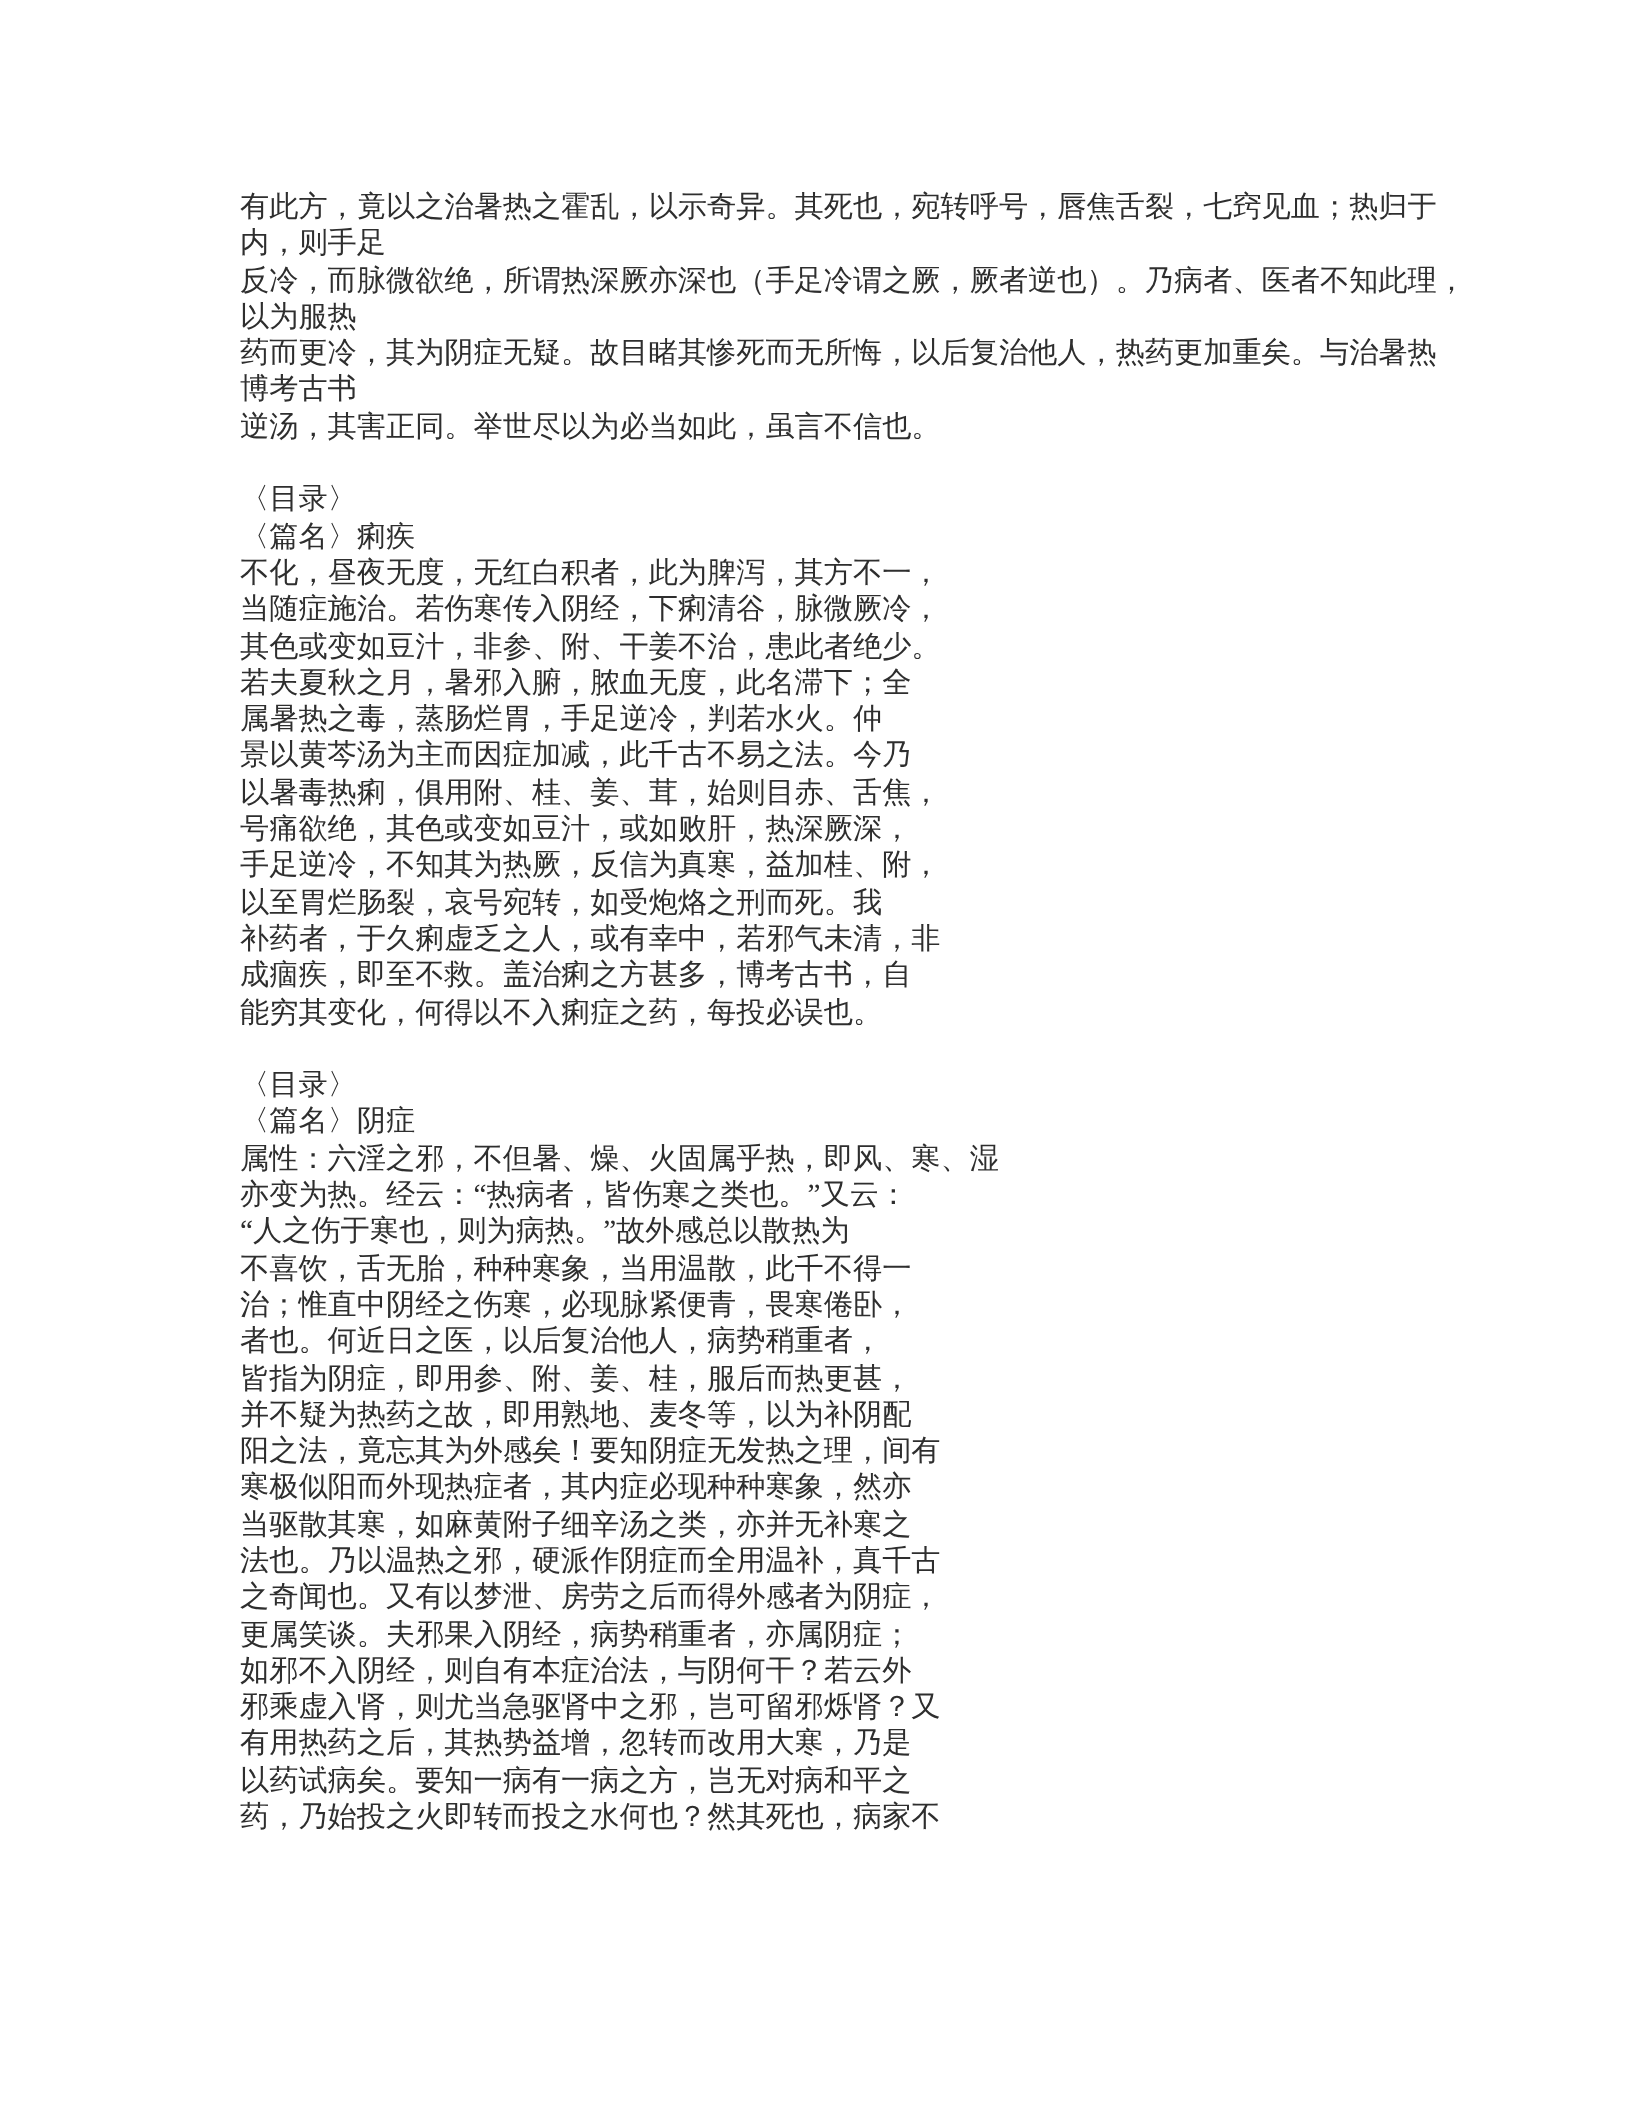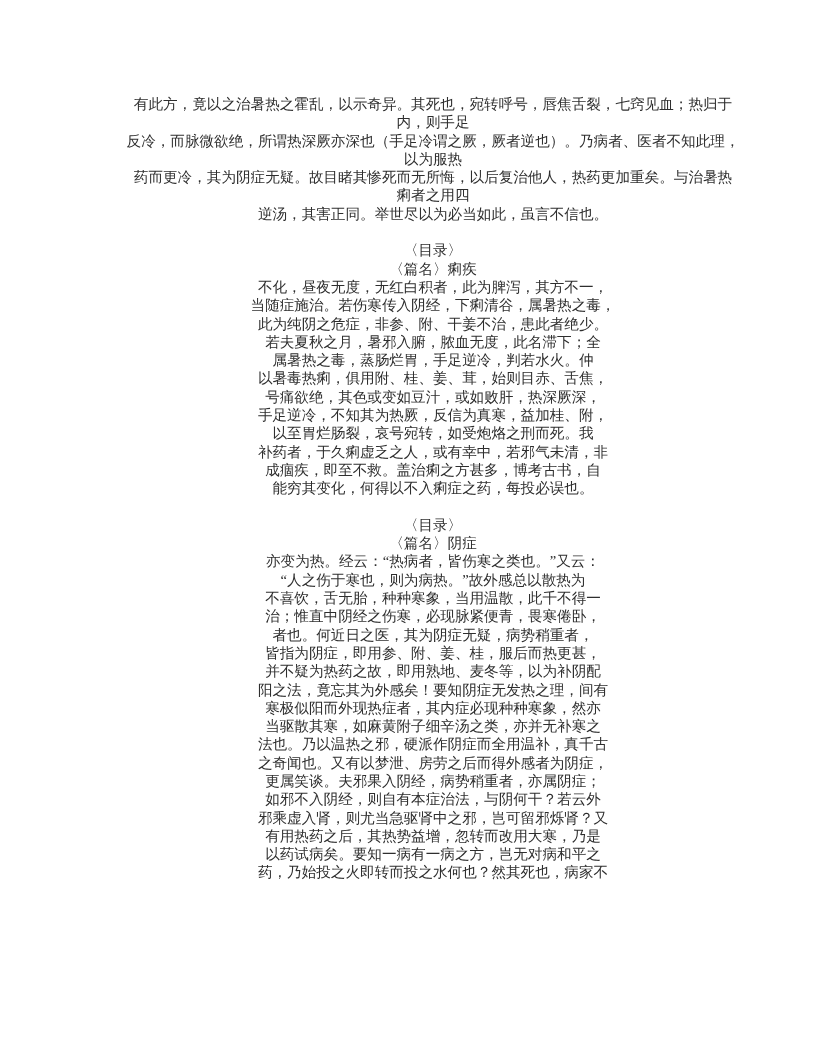--- a/index.html
+++ b/index.html
@@ -21,68 +21,69 @@
     right: 70px;
     font-family: "Liberation Serif", "DejaVu Serif", serif;
     font-size: 14.6px;
     line-height: 18.3px;
     color: #2e2e2e;
     letter-spacing: 0px;
   }
   .block {
     margin: 0 0 18.3px 0;
     padding: 0;
-    text-align: center;
   }
   .block:last-child {
     margin-bottom: 0;
   }
   .line {
     white-space: pre;
     min-height: 18.3px;
   }
 </style>
 </head>
 <body>
 
 <div class="page">
   <div class="text-body">
       <div class="block">
         <div class="line">有此方，竟以之治暑热之霍乱，以示奇异。其死也，宛转呼号，唇焦舌裂，七窍见血；热归于</div>
         <div class="line">内，则手足</div>
         <div class="line">反冷，而脉微欲绝，所谓热深厥亦深也（手足冷谓之厥，厥者逆也）。乃病者、医者不知此理，</div>
         <div class="line">以为服热</div>
         <div class="line">药而更冷，其为阴症无疑。故目睹其惨死而无所悔，以后复治他人，热药更加重矣。与治暑热</div>
-        <div class="line">痢者之用四</div>
+        <div class="line">博考古书</div>
         <div class="line">逆汤，其害正同。举世尽以为必当如此，虽言不信也。</div>
       </div>
       <div class="block">
         <div class="line">〈目录〉</div>
         <div class="line">〈篇名〉痢疾</div>
         <div class="line">不化，昼夜无度，无红白积者，此为脾泻，其方不一，</div>
-        <div class="line">当随症施治。若伤寒传入阴经，下痢清谷，属暑热之毒，</div>
-        <div class="line">此为纯阴之危症，非参、附、干姜不治，患此者绝少。</div>
+        <div class="line">当随症施治。若伤寒传入阴经，下痢清谷，脉微厥冷，</div>
+        <div class="line">其色或变如豆汁，非参、附、干姜不治，患此者绝少。</div>
         <div class="line">若夫夏秋之月，暑邪入腑，脓血无度，此名滞下；全</div>
         <div class="line">属暑热之毒，蒸肠烂胃，手足逆冷，判若水火。仲</div>
+        <div class="line">景以黄芩汤为主而因症加减，此千古不易之法。今乃</div>
         <div class="line">以暑毒热痢，俱用附、桂、姜、茸，始则目赤、舌焦，</div>
         <div class="line">号痛欲绝，其色或变如豆汁，或如败肝，热深厥深，</div>
         <div class="line">手足逆冷，不知其为热厥，反信为真寒，益加桂、附，</div>
         <div class="line">以至胃烂肠裂，哀号宛转，如受炮烙之刑而死。我</div>
         <div class="line">补药者，于久痢虚乏之人，或有幸中，若邪气未清，非</div>
         <div class="line">成痼疾，即至不救。盖治痢之方甚多，博考古书，自</div>
         <div class="line">能穷其变化，何得以不入痢症之药，每投必误也。</div>
       </div>
       <div class="block">
         <div class="line">〈目录〉</div>
         <div class="line">〈篇名〉阴症</div>
+        <div class="line">属性：六淫之邪，不但暑、燥、火固属乎热，即风、寒、湿</div>
         <div class="line">亦变为热。经云：“热病者，皆伤寒之类也。”又云：</div>
         <div class="line">“人之伤于寒也，则为病热。”故外感总以散热为</div>
         <div class="line">不喜饮，舌无胎，种种寒象，当用温散，此千不得一</div>
         <div class="line">治；惟直中阴经之伤寒，必现脉紧便青，畏寒倦卧，</div>
-        <div class="line">者也。何近日之医，其为阴症无疑，病势稍重者，</div>
+        <div class="line">者也。何近日之医，以后复治他人，病势稍重者，</div>
         <div class="line">皆指为阴症，即用参、附、姜、桂，服后而热更甚，</div>
         <div class="line">并不疑为热药之故，即用熟地、麦冬等，以为补阴配</div>
         <div class="line">阳之法，竟忘其为外感矣！要知阴症无发热之理，间有</div>
         <div class="line">寒极似阳而外现热症者，其内症必现种种寒象，然亦</div>
         <div class="line">当驱散其寒，如麻黄附子细辛汤之类，亦并无补寒之</div>
         <div class="line">法也。乃以温热之邪，硬派作阴症而全用温补，真千古</div>
         <div class="line">之奇闻也。又有以梦泄、房劳之后而得外感者为阴症，</div>
         <div class="line">更属笑谈。夫邪果入阴经，病势稍重者，亦属阴症；</div>
         <div class="line">如邪不入阴经，则自有本症治法，与阴何干？若云外</div>
         <div class="line">邪乘虚入肾，则尤当急驱肾中之邪，岂可留邪烁肾？又</div>

